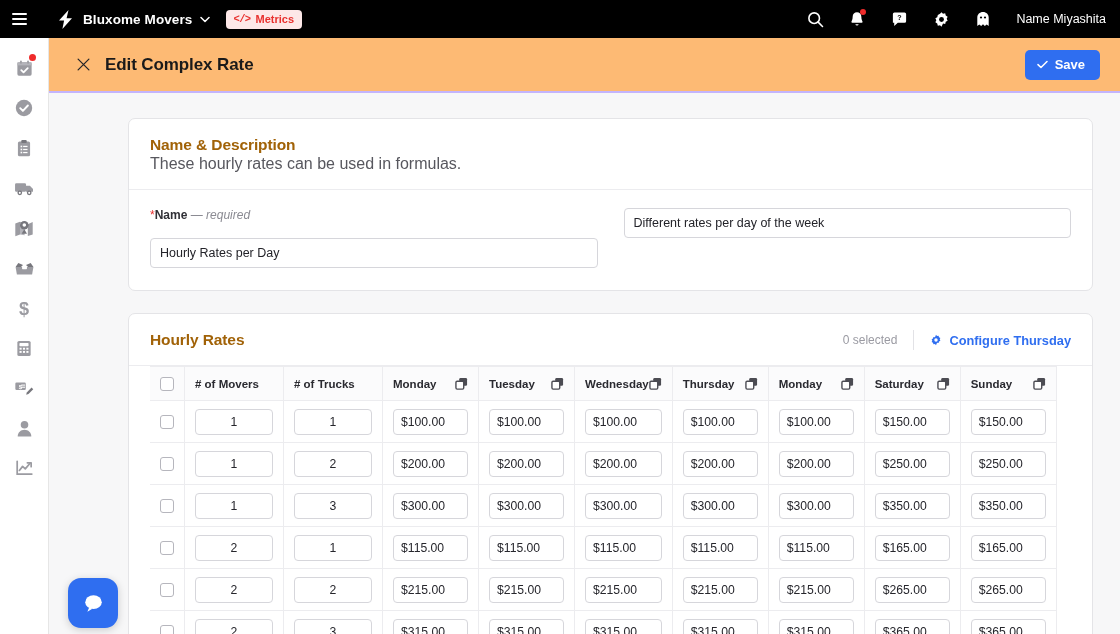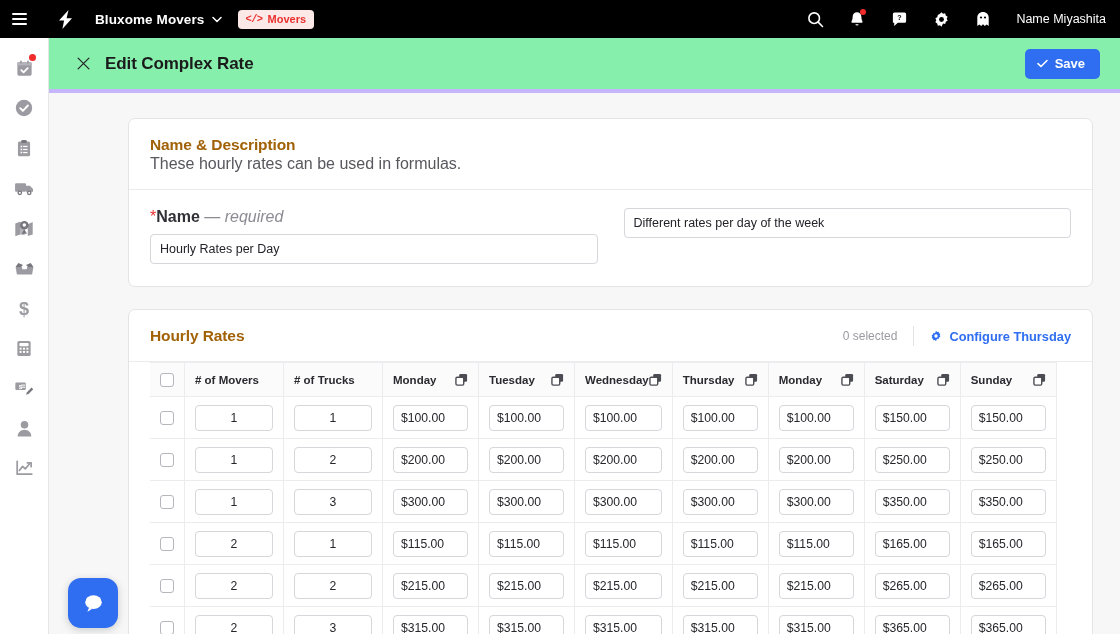--- a/index.html
+++ b/index.html
@@ -22,21 +22,21 @@
   }
   .hamburger {
     width: 38px; height: 38px;
     display: flex; flex-direction: column; align-items: center; justify-content: center;
     gap: 3px; cursor: pointer;
   }
   .hamburger i { display: block; width: 15px; height: 1.8px; background: #fff; border-radius: 1px; }
   .brand-bolt { margin-left: 18px; width: 18px; height: 20px; display:flex; align-items:center; justify-content:center; }
   .brand-name {
     color: #ffffff; font-size: 13.5px; font-weight: 700;
-    margin-left: 21px; letter-spacing: .1px; white-space: nowrap;
+    margin-left: 9px; letter-spacing: .1px; white-space: nowrap;
   }
   .brand-caret { margin-left: 8px; display:flex; align-items:center; cursor:pointer; }
   .staging-badge {
     margin-left: 16px;
     background: #fde8e8; color: #e8312f;
     font-size: 11px; font-weight: 700;
     padding: 3px 8px 4px 7px; border-radius: 4px;
     display: flex; align-items: center; gap: 5px;
     white-space: nowrap; cursor: pointer;
   }
@@ -76,22 +76,22 @@
   }
   .rail-dot {
     position: absolute; top: 6px; right: 8px;
     width: 7px; height: 7px; border-radius: 50%; background: #ef2b2b;
   }
 
   
   .page-header {
     position: absolute; top: 38px; left: 49px;
     width: 1071px; height: 55px;
-    background: #86efac;
-    border-bottom: 4px solid #c4b5fd;
+    background: #fdba74;
+    border-bottom: 2px solid #c4b5fd;
     display: flex; align-items: center;
     z-index: 30;
   }
   .close-x {
     margin-left: 22px; width: 24px; height: 24px;
     display: flex; align-items: center; justify-content: center;
     cursor: pointer; color: #222;
   }
   .page-title {
     margin-left: 10px;
@@ -146,21 +146,21 @@
     color: #2f6ef0; font-size: 12.8px; font-weight: 700; cursor: pointer;
     white-space: nowrap;
   }
 
   
   .form-row {
     display: flex; gap: 26px;
     padding: 18px 21px 22px 21px;
   }
   .field { flex: 1; min-width: 0; }
-  .field-label { font-size: 16px; color: #303036; margin-bottom: 8px; white-space: nowrap; }
+  .field-label { font-size: 12px; color: #303036; margin-bottom: 16px; white-space: nowrap; }
   .req-star { color: #e8312f; }
   .req-note { color: #8b8b93; font-style: italic; font-weight: 400; }
   .field-label b { font-weight: 700; }
   .txt-input {
     width: 100%; height: 30px;
     border: 1px solid #d6d6db; border-radius: 4px;
     background: #fff;
     font-size: 12.5px; color: #232329;
     font-family: "Liberation Sans", sans-serif;
     padding: 0 9px;
@@ -235,21 +235,21 @@
       </svg>
   </div>
   <div class="brand-name">Bluxome Movers</div>
   <div class="brand-caret">
     <svg width="10" height="7" viewBox="0 0 10 7">
         <path d="M1 1.5 5 5.5 9 1.5" stroke="#fff" stroke-width="1.5" fill="none" stroke-linecap="round" stroke-linejoin="round"></path>
       </svg>
   </div>
   <div class="staging-badge">
     <span class="staging-code">&lt;/&gt;</span>
-    <span>Movers</span>
+    <span>Metrics</span>
   </div>
 
   <div class="topbar-right">
     <div class="tb-icon">
       <svg width="17" height="17" viewBox="0 0 18 18">
           <circle cx="7.6" cy="7.6" r="5.6" stroke="#fff" stroke-width="1.7" fill="none"></circle>
           <path d="M11.8 11.8 16.4 16.4" stroke="#fff" stroke-width="1.7" stroke-linecap="round"></path>
         </svg>
     </div>
     <div class="tb-icon">

